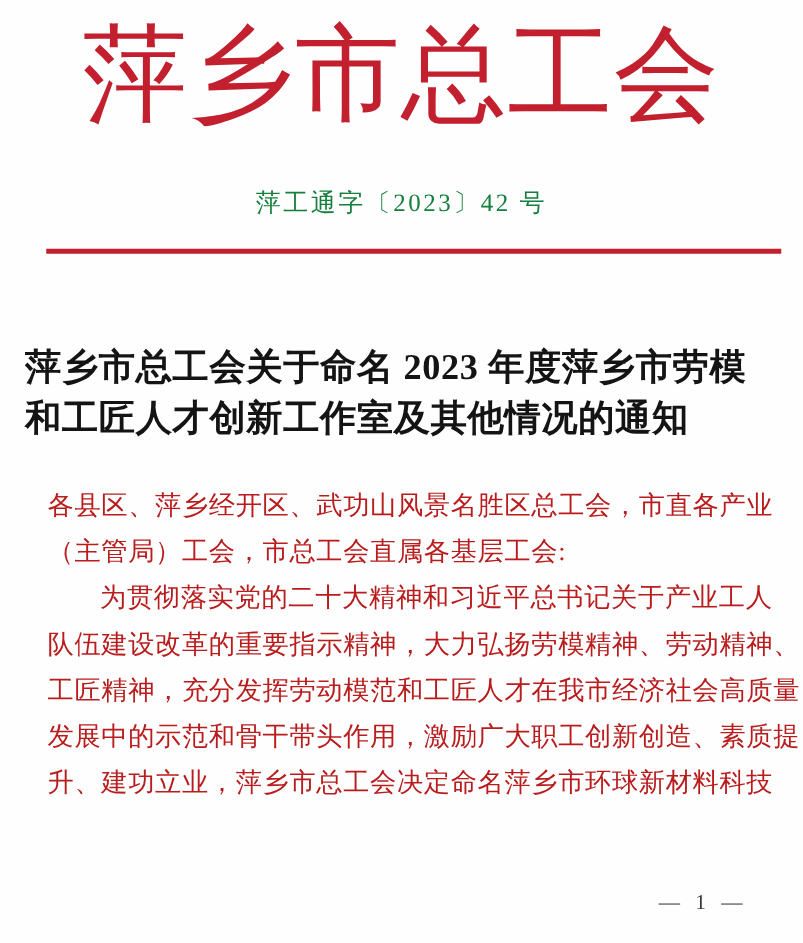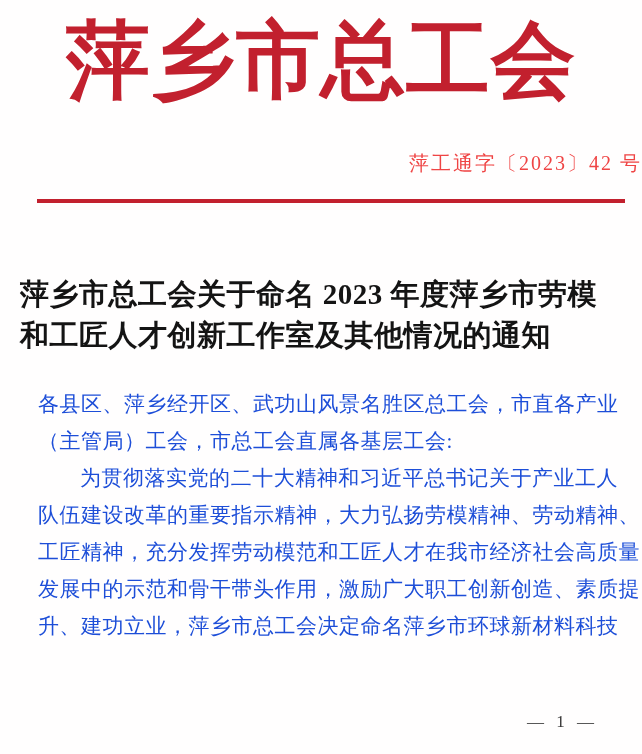--- a/index.html
+++ b/index.html
@@ -13,32 +13,32 @@
       position: relative;
       width: 642px; height: 754px;
       background: #fffefe;
     }
     .org-title {
       position: absolute;
       top: 2px; left: 0; width: 100%;
       text-align: center;
       font-size: 84px;
       line-height: 118px;
-      font-weight: bold;
+      font-weight: normal;
       color: #c2202e;
       letter-spacing: 1px;
       white-space: nowrap;
     }
     .doc-number {
       position: absolute;
       top: 150px; left: 0; width: 100%;
-      text-align: right;
+      text-align: center;
       font-size: 20px;
       line-height: 26px;
-      color: #ef4444;
+      color: #15803d;
       letter-spacing: 2px;
     }
     .red-divider {
       position: absolute;
       top: 199px; left: 37px;
       width: 588px; height: 4px;
       background: #c2202e;
     }
     .notice-title {
       position: absolute;
@@ -50,21 +50,21 @@
       color: #141414;
       letter-spacing: 0.5px;
     }
     .notice-title .title-line { display: block; }
     .body-text {
       position: absolute;
       top: 386px; left: 38px;
       width: 580px;
       font-size: 21px;
       line-height: 37px;
-      color: #1d4ed8;
+      color: #b91c1c;
       letter-spacing: 0.5px;
     }
     .body-line {
       height: 37px;
       text-align: justify;
       text-align-last: justify;
       white-space: nowrap;
     }
     .body-line.plain {
       text-align: center;

